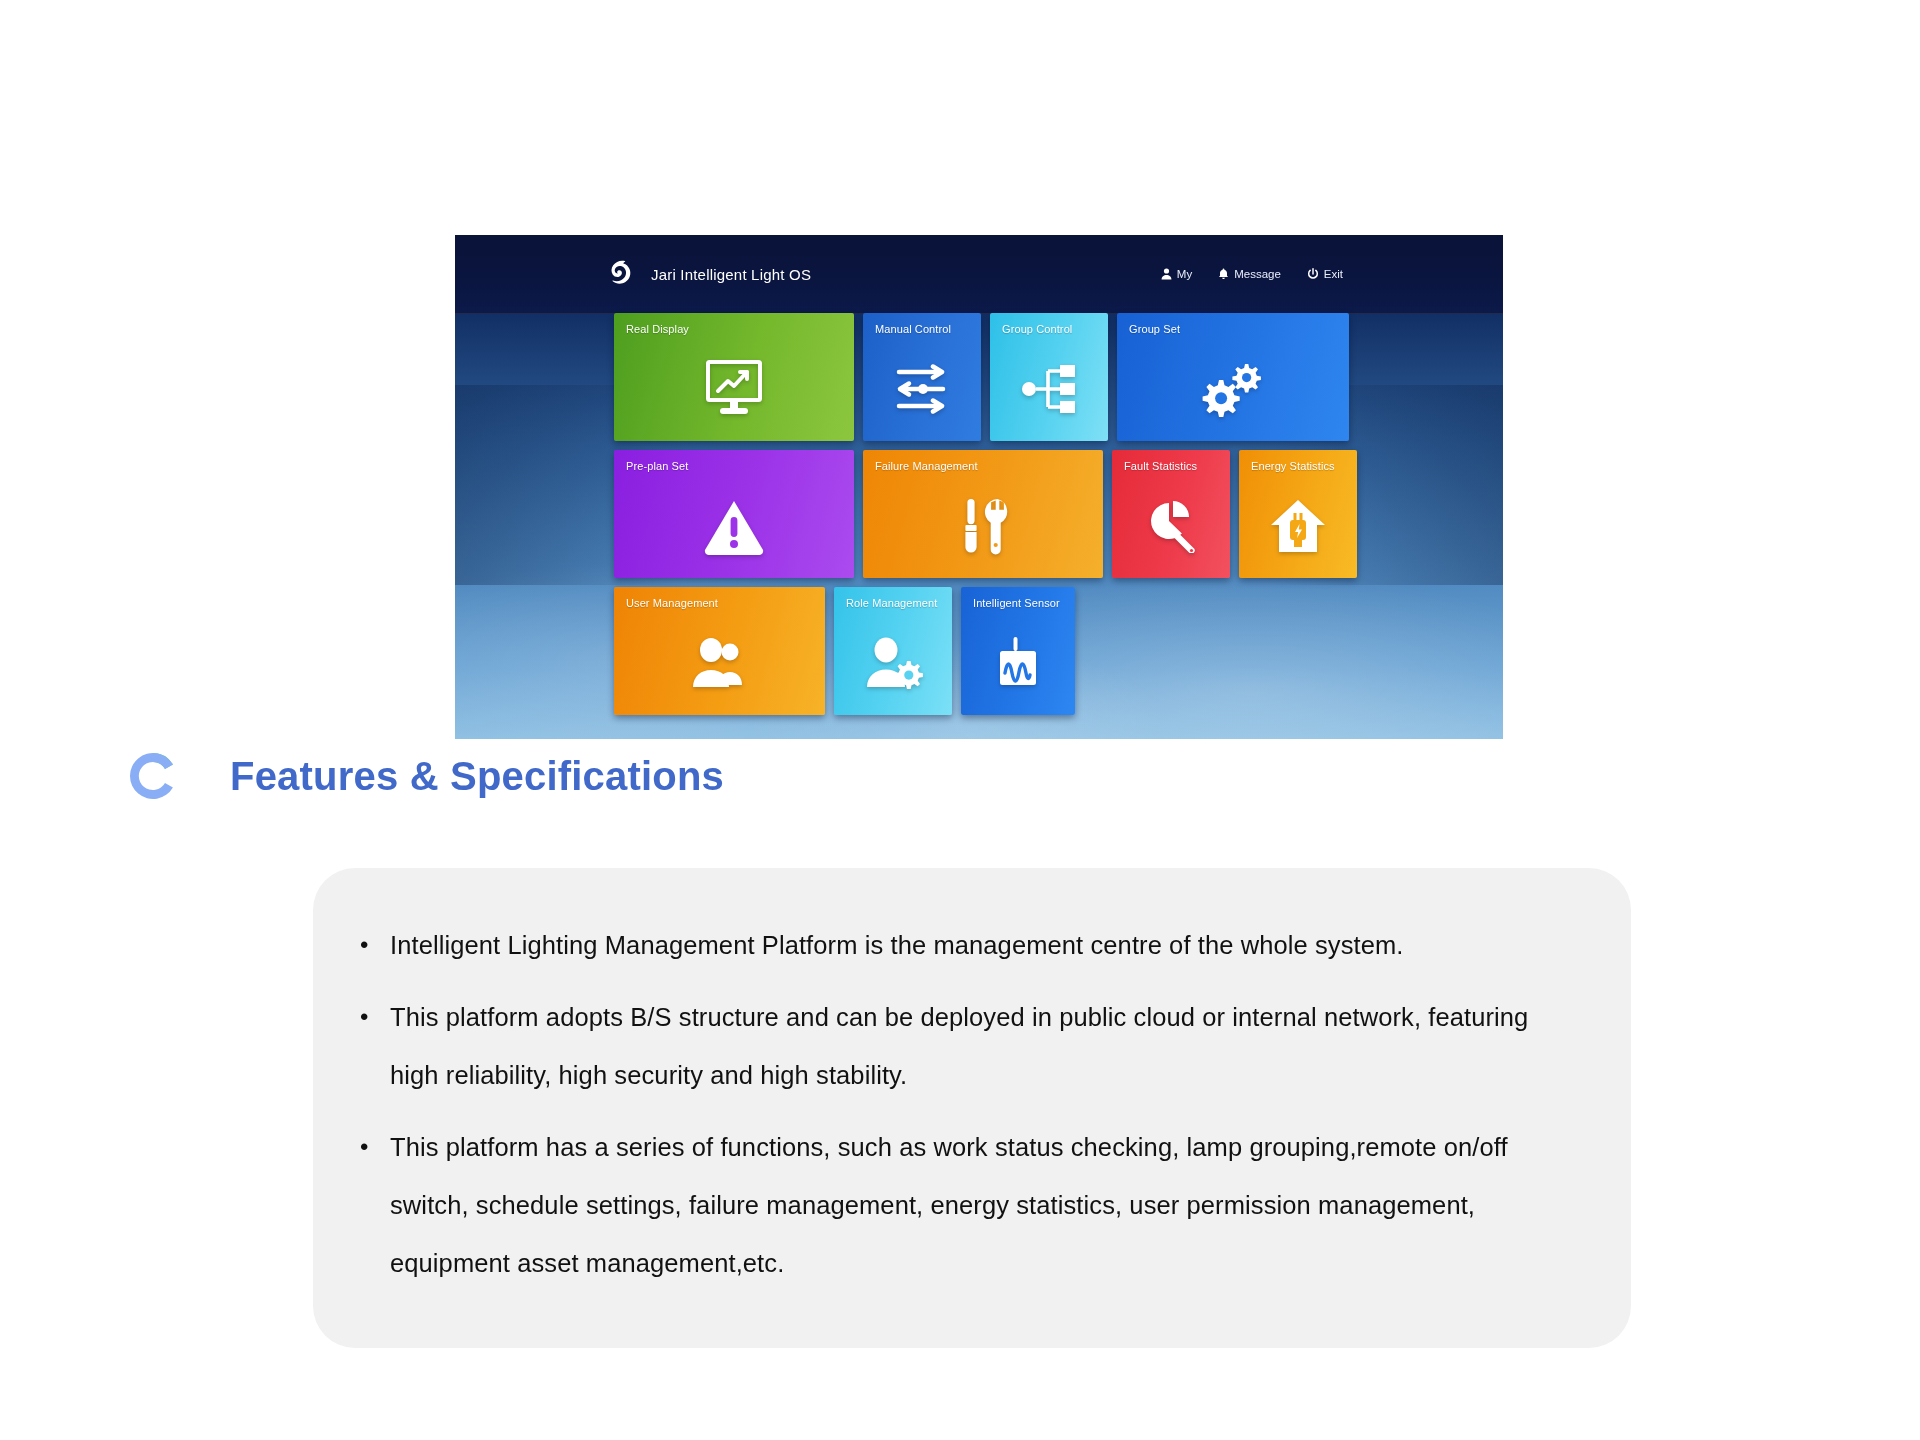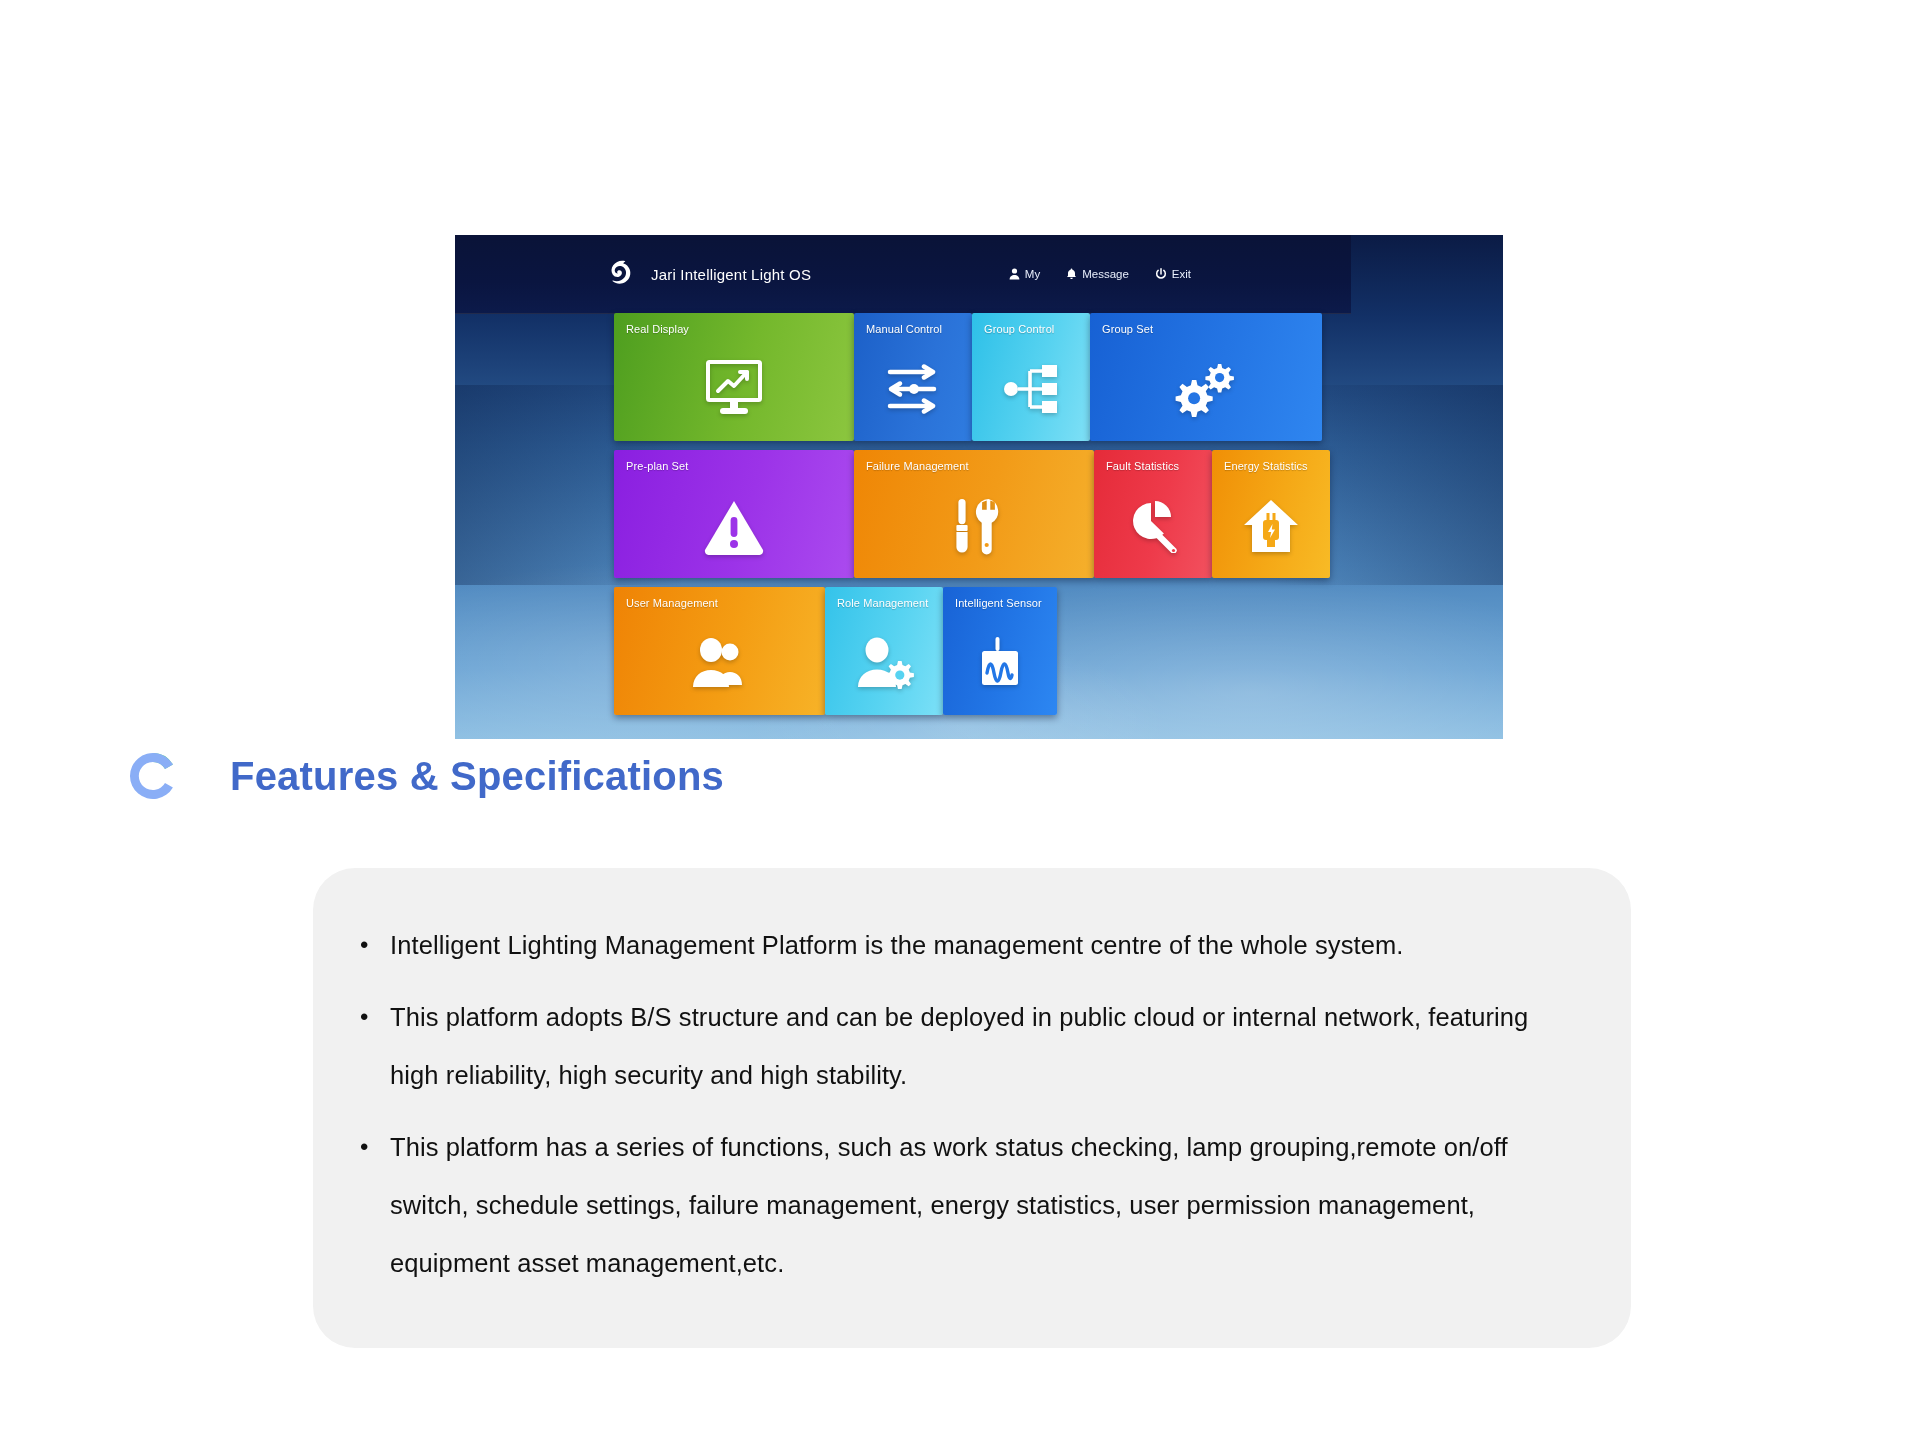--- a/index.html
+++ b/index.html
@@ -44,38 +44,38 @@
       radial-gradient(ellipse 300px 120px at 48% 96%, rgba(255,255,255,0.14), rgba(255,255,255,0) 70%);
   }
   .shot .haze2 {
     position:absolute; left:0; right:0; top:150px; height:200px;
     background:
       linear-gradient(90deg, rgba(10,30,70,0.35) 0%, rgba(10,30,70,0) 22%, rgba(10,30,70,0) 78%, rgba(10,30,70,0.35) 100%);
   }
 
   
   .dash-header {
-    position: absolute; left:0; top:0; width:896px; height:78px;
+    position: absolute; left:0; top:0; width:1048px; height:78px;
     background: linear-gradient(180deg,#0a1338 0%, #0a1540 60%, #0c1a4a 100%);
     border-bottom: 1px solid rgba(255,255,255,0.10);
     display:flex; align-items:center;
   }
   .brand { display:flex; align-items:center; margin-left:148px; }
   .brand-logo { width: 34px; height: 34px; }
   .brand-name {
     color:#ffffff; font-size:15px; margin-left:14px; white-space:nowrap;
     letter-spacing:0.2px;
   }
   .dash-nav { position:absolute; right:160px; top:0; height:78px; display:flex; align-items:center; gap:26px; }
   .nav-item { display:flex; align-items:center; color:#e8eefb; font-size:11.5px; gap:5px; white-space:nowrap; }
   .nav-item svg { display:block; }
 
   
   .tiles { position:absolute; left:0; top:78px; width:1048px; }
-  .trow { display:flex; margin-left:159px; margin-bottom:9px; }
+  .trow { display:flex; gap:9px; margin-left:159px; margin-bottom:9px; }
   .tile {
     position:relative; height:128px; border-radius:2px;
     box-shadow: 0 3px 7px rgba(0,12,40,0.40);
     overflow:hidden;
   }
   .tile .t-label {
     position:absolute; left:12px; top:10px;
     color:#ffffff; font-size:11px; letter-spacing:0.1px; white-space:nowrap;
     text-shadow: 0 1px 1px rgba(0,0,0,0.22);
   }

